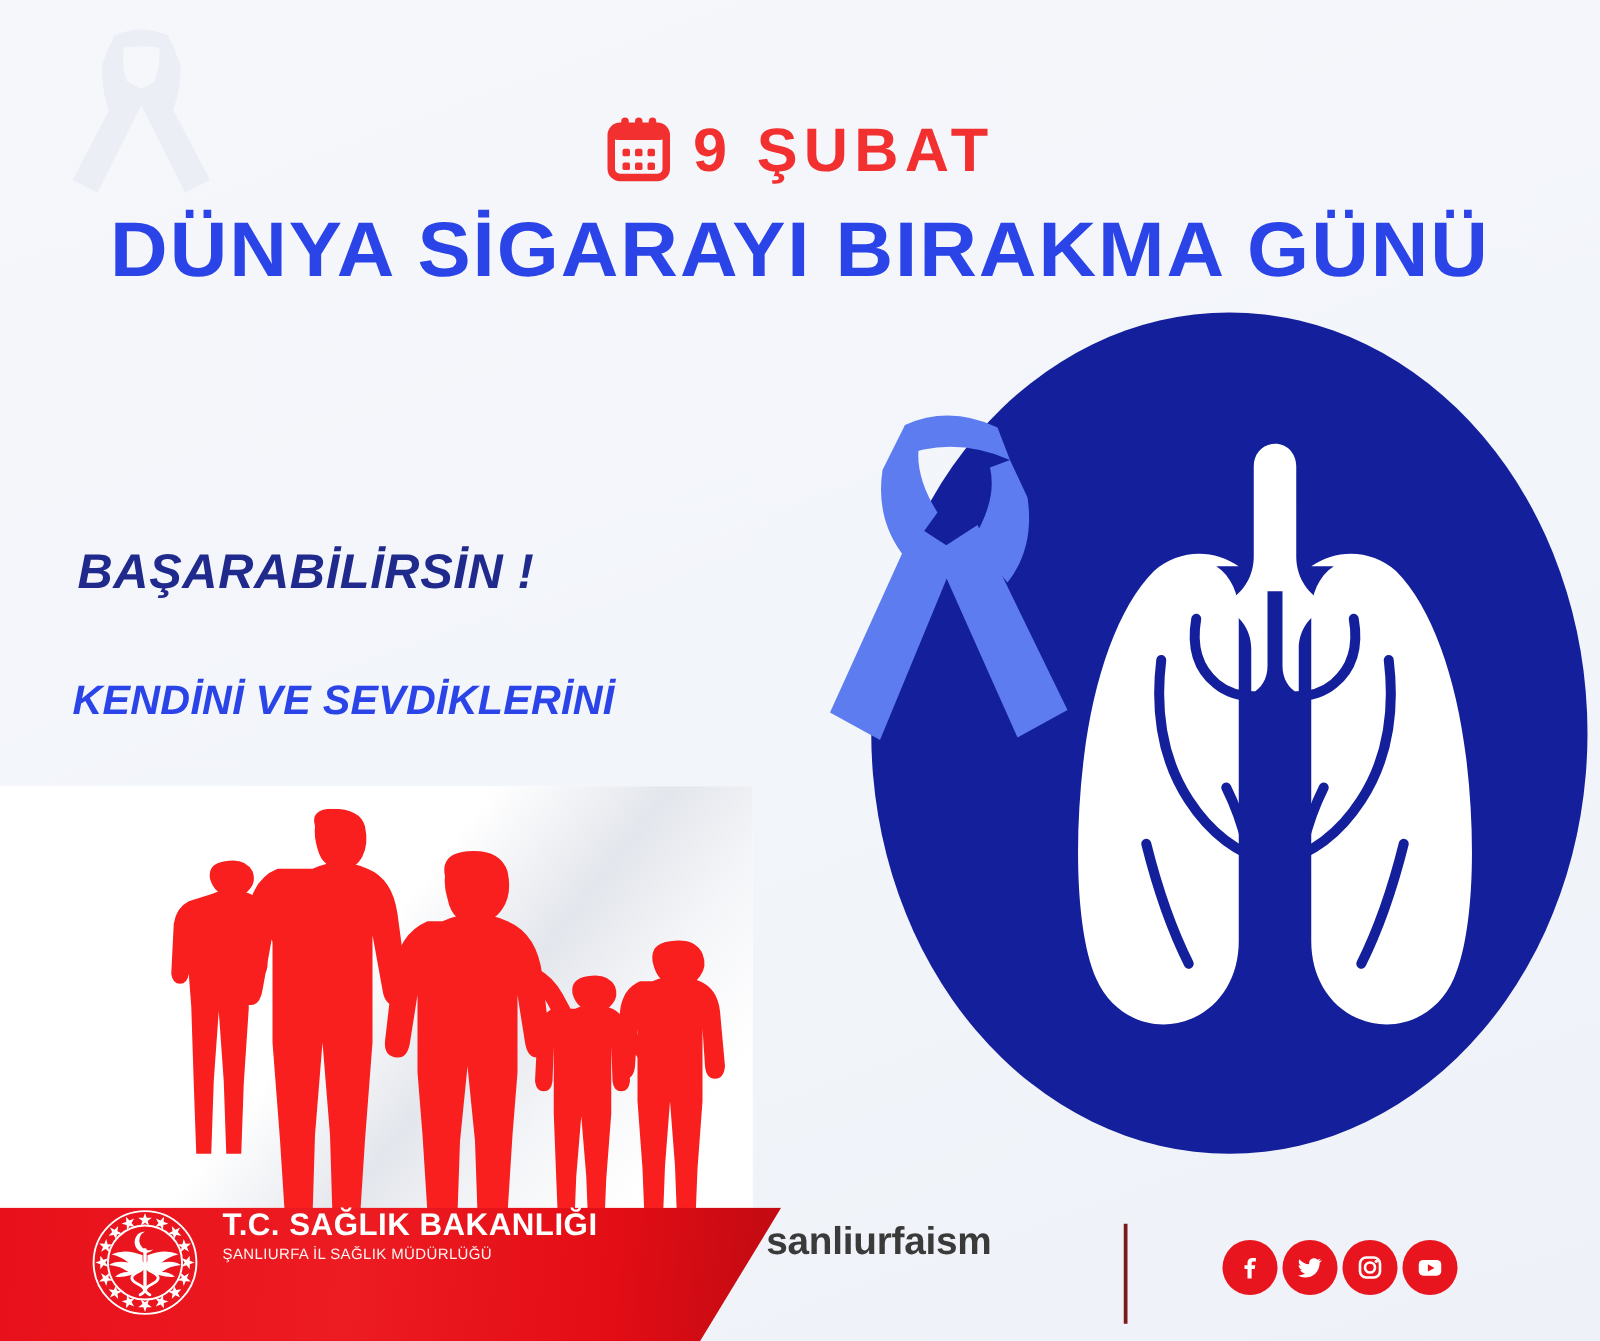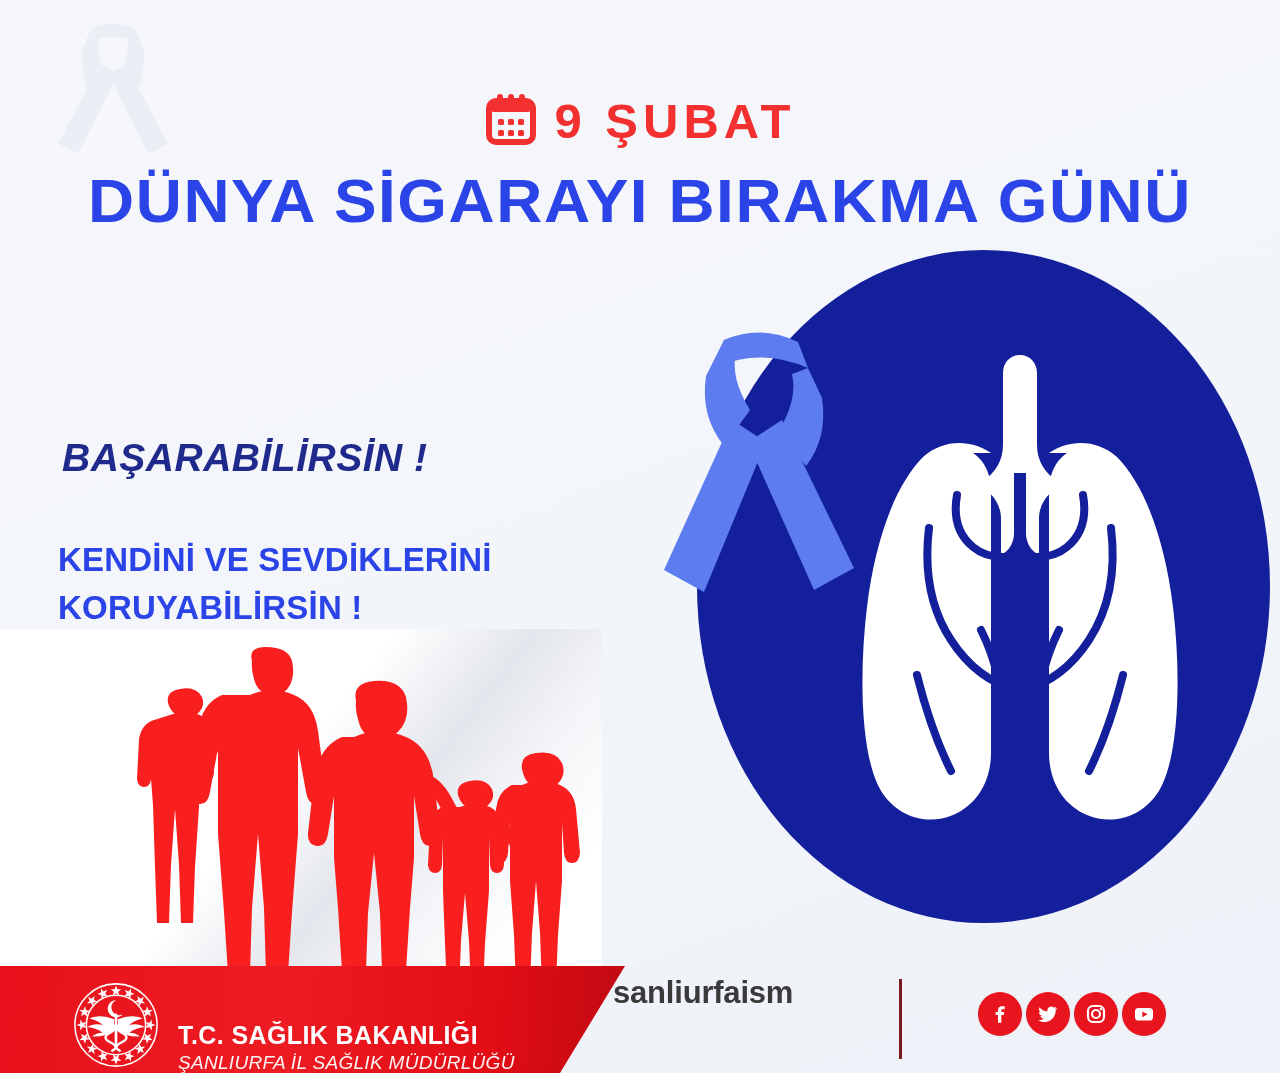--- a/index.html
+++ b/index.html
@@ -79,20 +79,21 @@
     line-height: 1.1;
     white-space: nowrap;
   }
   .slogan-sub {
     position: absolute;
     left: 58px;
     top: 536px;
     color: #2b44e8;
     font-size: 33px;
     font-weight: bold;
+    font-style: italic;
     letter-spacing: 0.2px;
     line-height: 1.45;
     white-space: nowrap;
   }
 
   
   .circle-wrap {
     position: absolute;
     left: 697px;
     top: 250px;
@@ -155,43 +156,42 @@
     background: linear-gradient(95deg, #e8111b 0%, #ed1b22 45%, #e30d15 78%, #c00a12 100%);
     clip-path: polygon(0 0, 625px 0, 560px 107px, 0 107px);
   }
   .banner-inner {
     position: absolute;
     left: 0;
     top: 966px;
     width: 625px;
     height: 107px;
     display: flex;
-    align-items: flex-end;
+    align-items: flex-start;
     padding-left: 72px;
     box-sizing: border-box;
     gap: 18px;
   }
   .moh-emblem { flex: 0 0 auto; }
   .moh-text { line-height: 1.12; }
   .moh-title {
     color: #ffffff;
     font-size: 25px;
     font-weight: bold;
     letter-spacing: 0.4px;
     white-space: nowrap;
   }
   .moh-sub {
     color: #ffffff;
-    font-size: 19px;
+    font-size: 12px;
     font-weight: normal;
     letter-spacing: 0.3px;
     white-space: nowrap;
     opacity: 0.95;
     margin-top: 3px;
-    font-style: italic;
   }
 
   
   .brand-name {
     position: absolute;
     left: 613px;
     top: 975px;
     color: #3a3a3a;
     font-size: 31px;
     font-weight: bold;
@@ -257,21 +257,20 @@
       </svg>
     </span>
     <span class="date-text">9 ŞUBAT</span>
   </div>
 
   <div class="headline">DÜNYA SİGARAYI BIRAKMA GÜNÜ</div>
 
   <div class="slogan-main">BAŞARABİLİRSİN !</div>
   <div class="slogan-sub">
     <div>KENDİNİ VE SEVDİKLERİNİ</div>
-    <div>KORUYABİLİRSİN !</div>
   </div>
 
   <div class="circle-wrap">
     <div class="navy-circle"></div>
 
     <div class="lungs">
       <svg viewBox="0 0 430 500" width="430" height="500" aria-hidden="true">
         <g fill="#ffffff">
           <path d="M215 10
                    c10 0 17 8 17 18

